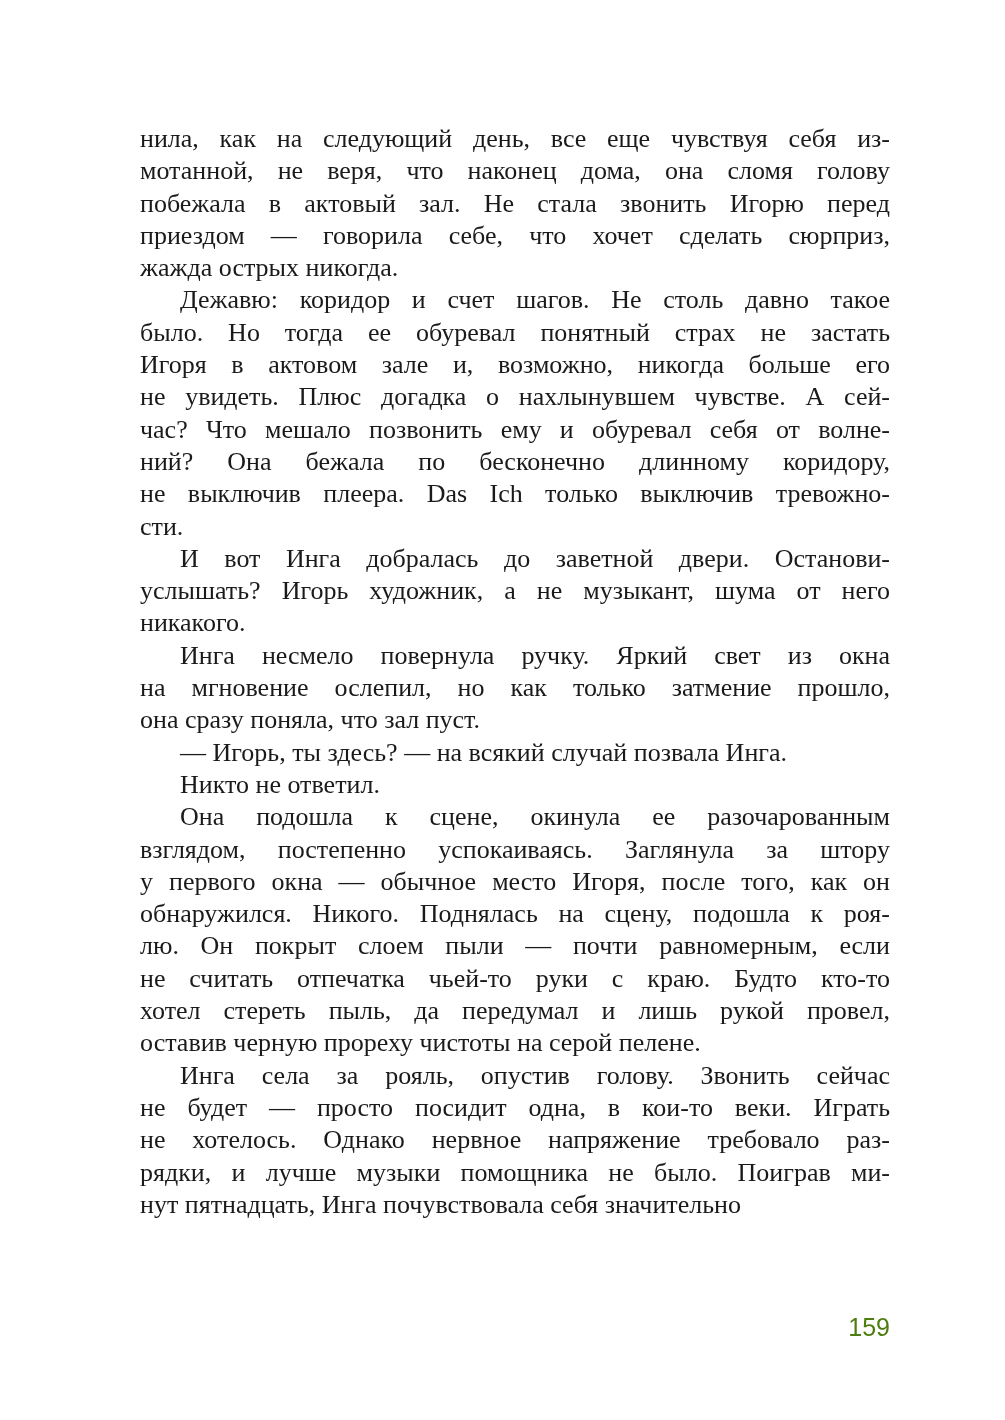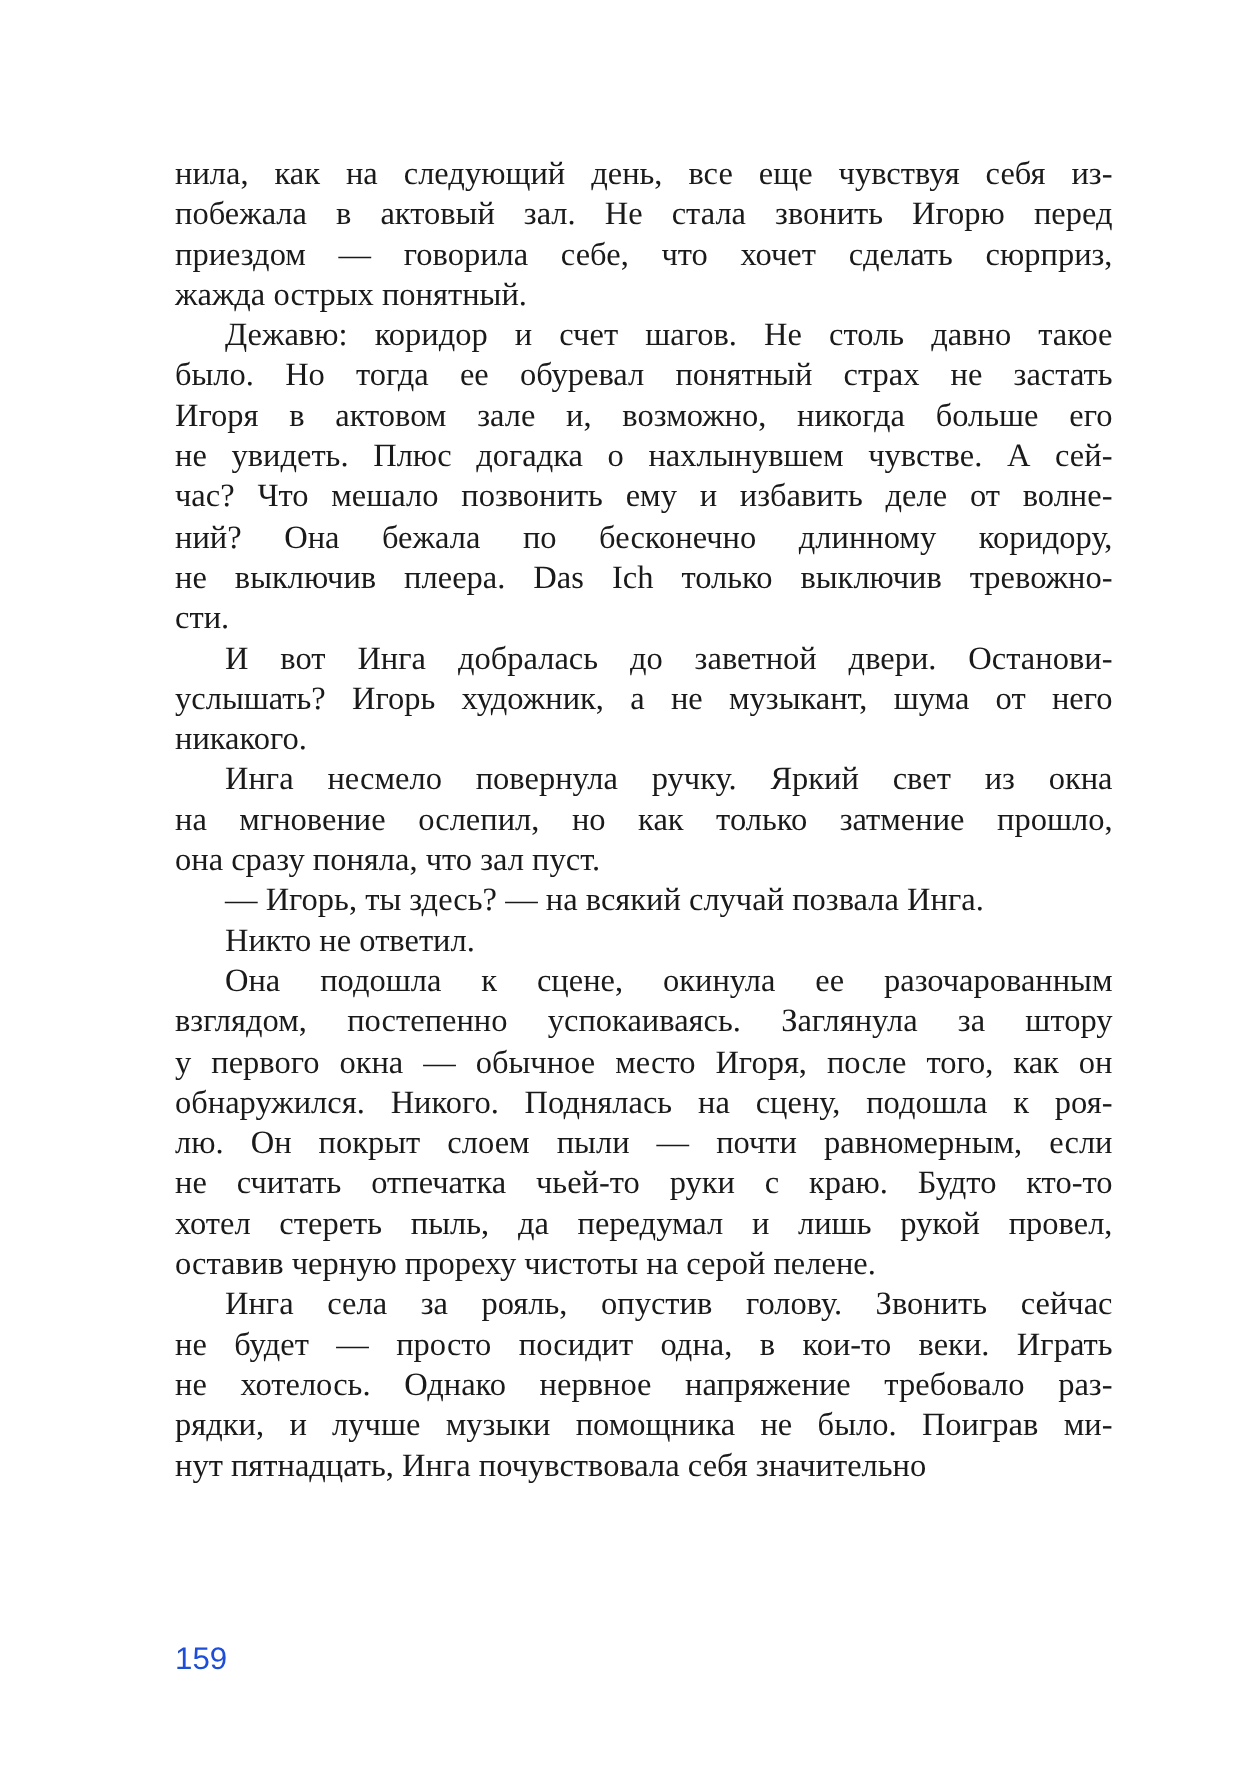--- a/index.html
+++ b/index.html
@@ -38,43 +38,44 @@
     text-align-last: left;
   }
   .paragraph.indented .line.para-first {
     text-indent: 40px;
   }
   .page-number {
     position: absolute;
     left: 140px;
     top: 1313px;
     width: 750px;
-    text-align: left;
+    text-align: right;
     font-family: "Liberation Sans", "DejaVu Sans", sans-serif;
     font-size: 25px;
-    color: #1d4ed8;
+    color: #4d7c0f;
   }
 </style>
 </head>
 <body>
 
 <div class="page">
   <div class="text-block">
       <div class="paragraph">
         <div class="line para-first">нила, как на следующий день, все еще чувствуя себя из-</div>
+        <div class="line">мотанной, не веря, что наконец дома, она сломя голову</div>
         <div class="line">побежала в актовый зал. Не стала звонить Игорю перед</div>
         <div class="line">приездом — говорила себе, что хочет сделать сюрприз,</div>
-        <div class="line para-last">жажда острых понятный.</div>
+        <div class="line para-last">жажда острых никогда.</div>
       </div>
       <div class="paragraph indented">
         <div class="line para-first">Дежавю: коридор и счет шагов. Не столь давно такое</div>
         <div class="line">было. Но тогда ее обуревал понятный страх не застать</div>
         <div class="line">Игоря в актовом зале и, возможно, никогда больше его</div>
         <div class="line">не увидеть. Плюс догадка о нахлынувшем чувстве. А сей-</div>
-        <div class="line">час? Что мешало позвонить ему и избавить деле от волне-</div>
+        <div class="line">час? Что мешало позвонить ему и обуревал себя от волне-</div>
         <div class="line">ний? Она бежала по бесконечно длинному коридору,</div>
         <div class="line">не выключив плеера. Das Ich только выключив тревожно-</div>
         <div class="line para-last">сти.</div>
       </div>
       <div class="paragraph indented">
         <div class="line para-first">И вот Инга добралась до заветной двери. Останови-</div>
         <div class="line">услышать? Игорь художник, а не музыкант, шума от него</div>
         <div class="line para-last">никакого.</div>
       </div>
       <div class="paragraph indented">

